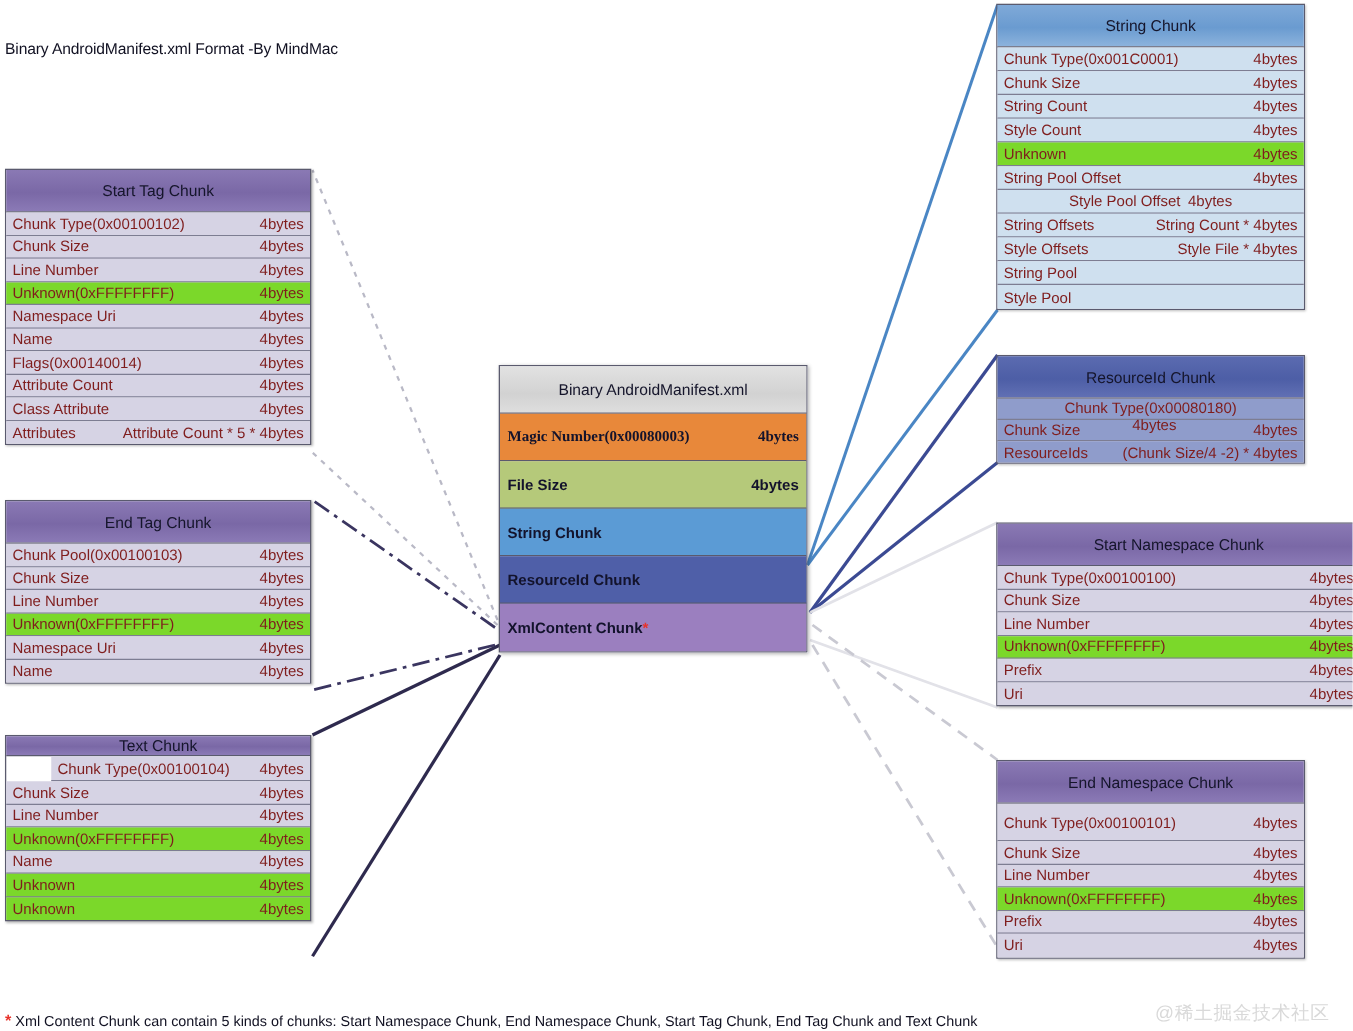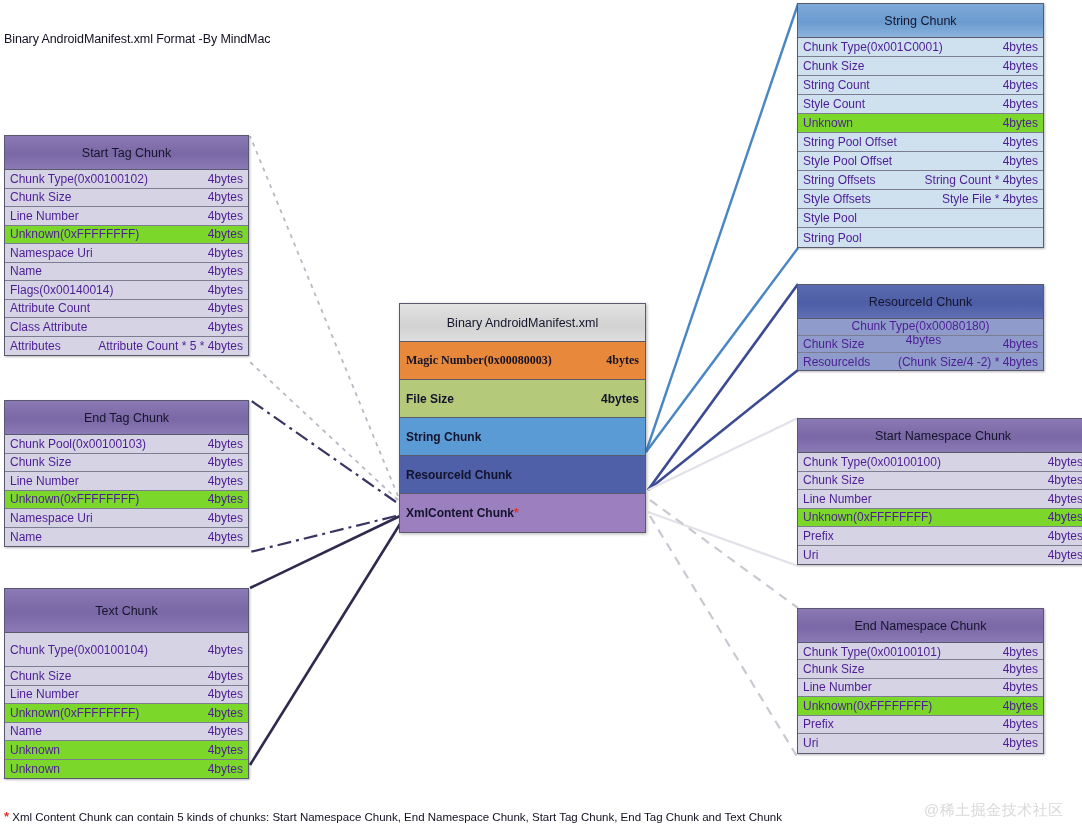--- a/index.html
+++ b/index.html
@@ -87,21 +87,21 @@
     color: #15152b;
   }
   .chunk-row {
     display: flex;
     align-items: center;
     justify-content: space-between;
     box-sizing: border-box;
     font-size: 12px;
     padding: 0 5px;
     border-bottom: 1px solid #7d7d92;
-    color: #4c1d95;
+    color: #7f1d1d;
     white-space: nowrap;
   }
   .chunk-row:last-child { border-bottom: none; }
   .chunk-row .rlabel { text-align: left; }
   .chunk-row .rsize  { text-align: right; padding-left: 6px; }
 
   
   .t-purple .chunk-head {
     background: linear-gradient(to bottom, #8a79b4 0%, #7a68a6 55%, #8b7ab6 100%);
   }
@@ -196,21 +196,21 @@
     </g>
 
     <g stroke="#2e2a4e" stroke-width="2.6" fill="none">
       <line x1="400" y1="516" x2="250" y2="588"></line>
       <line x1="400" y1="524" x2="250" y2="765"></line>
     </g>
   </svg>
 
   <div class="doc-title">Binary AndroidManifest.xml Format -By MindMac</div>
 
-  <div class="main-table" style="left:399px; top:303px; width:247px;">
+  <div class="main-table" style="left:399px; top:292px; width:247px;">
     <div class="main-head" style="height:38px;">Binary AndroidManifest.xml</div>
     <div class="main-row mr-magic" style="height:38px;">
       <span class="rlabel">Magic Number(0x00080003)</span>
       <span class="rsize">4bytes</span>
     </div>
     <div class="main-row mr-filesz" style="height:38px;">
       <span class="rlabel">File Size</span>
       <span class="rsize">4bytes</span>
     </div>
     <div class="main-row mr-string" style="height:38px;">
@@ -293,22 +293,22 @@
       <span class="rlabel">Namespace Uri</span>
       <span class="rsize">4bytes</span>
     </div>
     <div class="chunk-row" style="height:18.5px;">
       <span class="rlabel">Name</span>
       <span class="rsize">4bytes</span>
     </div>
   </div>
 
   <div class="chunk-table t-purple" style="left:4px; top:588px; width:245px;">
-    <div class="chunk-head" style="height:44px;">Text Chunk</div>
-    <div class="chunk-row" style="height:34px;">
+    <div class="chunk-head" style="height:16px;">Text Chunk</div>
+    <div class="chunk-row" style="height:20px;margin-left:36px;">
       <span class="rlabel">Chunk Type(0x00100104)</span>
       <span class="rsize">4bytes</span>
     </div>
     <div class="chunk-row" style="height:18.5px;">
       <span class="rlabel">Chunk Size</span>
       <span class="rsize">4bytes</span>
     </div>
     <div class="chunk-row" style="height:18.5px;">
       <span class="rlabel">Line Number</span>
       <span class="rsize">4bytes</span>
@@ -350,38 +350,38 @@
       <span class="rsize">4bytes</span>
     </div>
     <div class="chunk-row hl-green" style="height:19px;">
       <span class="rlabel">Unknown</span>
       <span class="rsize">4bytes</span>
     </div>
     <div class="chunk-row" style="height:19px;">
       <span class="rlabel">String Pool Offset</span>
       <span class="rsize">4bytes</span>
     </div>
-    <div class="chunk-row" style="height:19px;">
+    <div class="chunk-row" style="height:19px;justify-content:center;">
       <span class="rlabel">Style Pool Offset</span>
       <span class="rsize">4bytes</span>
     </div>
     <div class="chunk-row" style="height:19px;">
       <span class="rlabel">String Offsets</span>
       <span class="rsize">String Count * 4bytes</span>
     </div>
     <div class="chunk-row" style="height:19px;gap:32px;">
       <span class="rlabel">Style Offsets</span>
       <span class="rsize">Style File * 4bytes</span>
     </div>
     <div class="chunk-row" style="height:19px;">
+      <span class="rlabel">String Pool</span>
+      <span class="rsize"></span>
+    </div>
+    <div class="chunk-row" style="height:19px;">
       <span class="rlabel">Style Pool</span>
-      <span class="rsize"></span>
-    </div>
-    <div class="chunk-row" style="height:19px;">
-      <span class="rlabel">String Pool</span>
       <span class="rsize"></span>
     </div>
   </div>
 
   <div class="chunk-table t-navy" style="left:797px; top:284px; width:247px;">
     <div class="chunk-head" style="height:34px;">ResourceId Chunk</div>
     <div class="chunk-row" style="height:17px;flex-direction:column;">
       <span class="rlabel">Chunk Type(0x00080180)</span>
       <span class="rsize">4bytes</span>
     </div>
@@ -418,21 +418,21 @@
       <span class="rsize">4bytes</span>
     </div>
     <div class="chunk-row" style="height:18.5px;">
       <span class="rlabel">Uri</span>
       <span class="rsize">4bytes</span>
     </div>
   </div>
 
   <div class="chunk-table t-purple" style="left:797px; top:608px; width:247px;">
     <div class="chunk-head" style="height:34px;">End Namespace Chunk</div>
-    <div class="chunk-row" style="height:17px;align-items:flex-end;">
+    <div class="chunk-row" style="height:30px;">
       <span class="rlabel">Chunk Type(0x00100101)</span>
       <span class="rsize">4bytes</span>
     </div>
     <div class="chunk-row" style="height:18.5px;">
       <span class="rlabel">Chunk Size</span>
       <span class="rsize">4bytes</span>
     </div>
     <div class="chunk-row" style="height:18.5px;">
       <span class="rlabel">Line Number</span>
       <span class="rsize">4bytes</span>

